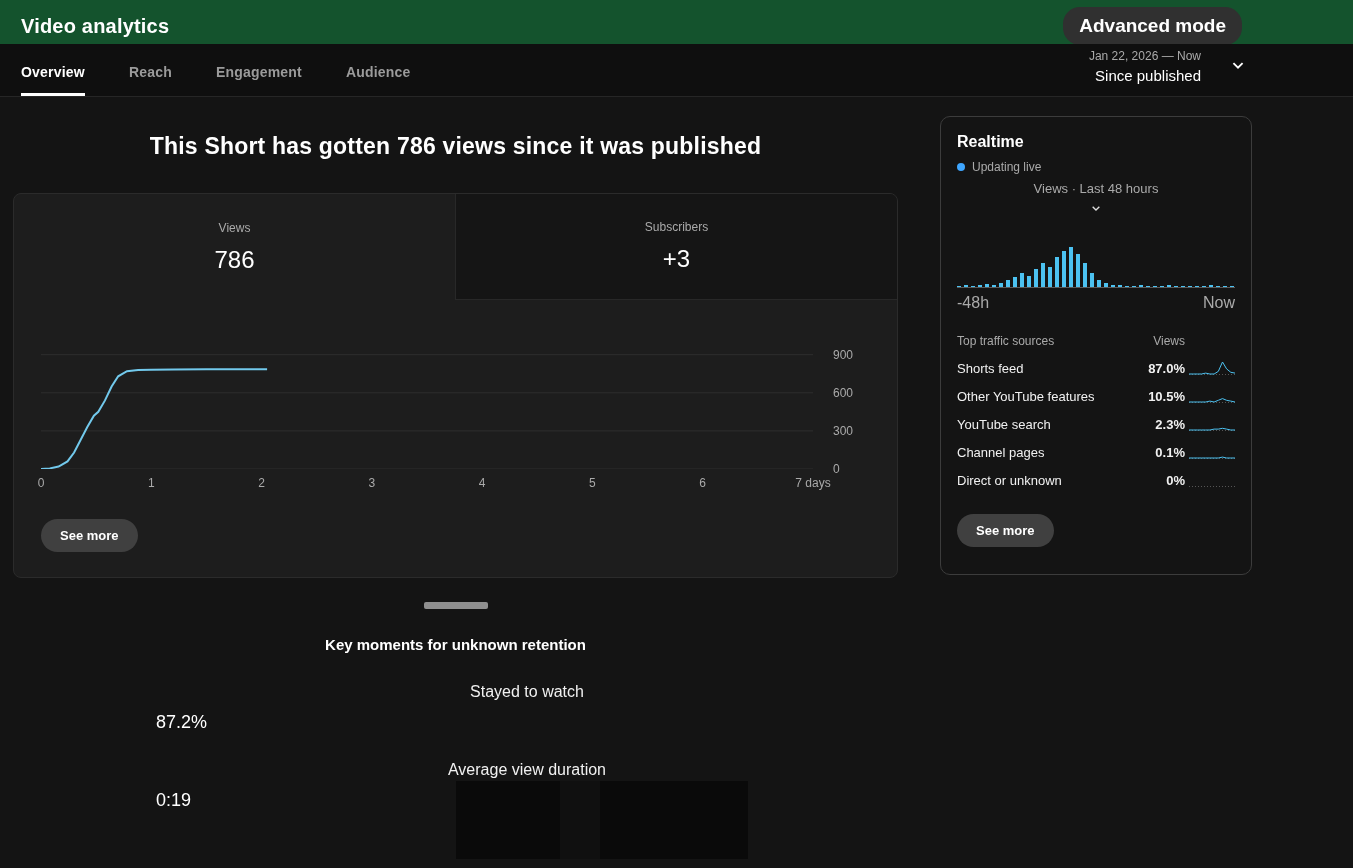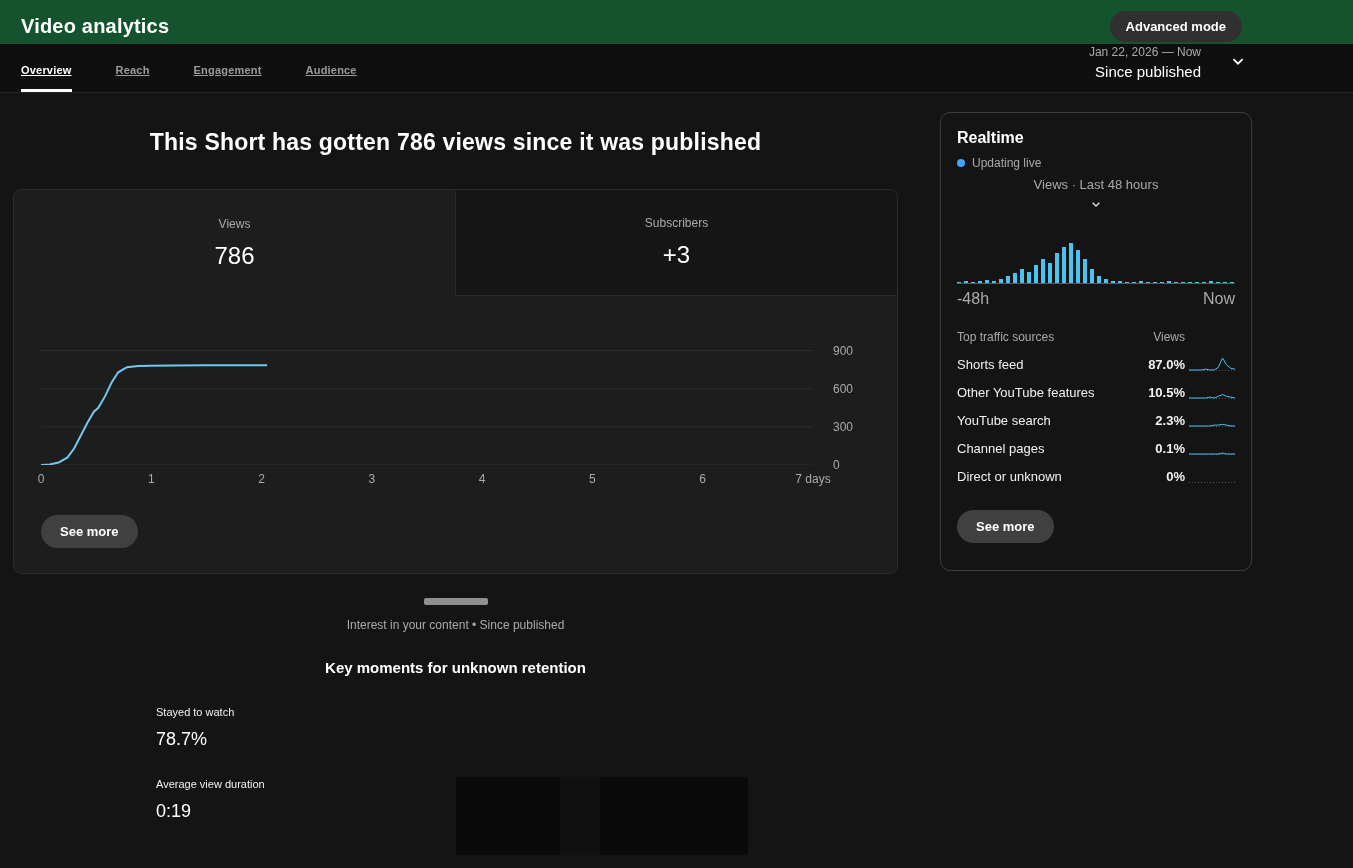--- a/index.html
+++ b/index.html
@@ -12,30 +12,30 @@
   }
   
   .topbar { background:#14532d; }
   .topbar-head {
     display:flex; align-items:center; justify-content:space-between;
     padding:8px 111px 0 21px; height:44px;
   }
   .page-title { font-size:20px; font-weight:bold; letter-spacing:.2px; }
   .advanced-btn {
     background:#303030; color:#fff; border:none; cursor:pointer;
-    font-family:inherit; font-size:13px; font-weight:bold;
+    font-family:inherit; font-size:19px; font-weight:bold;
     padding:8px 16px; border-radius:17px;
   }
   .tabs-row {
     position:relative; border-bottom:1px solid #262626; background:#0f0f0f;
   }
   .tabs { display:flex; gap:44px; padding-left:21px; }
   .tab {
-    font-size:11px; font-weight:bold; color:#9b9b9b; cursor:pointer;
-    padding:20px 0 16px; letter-spacing:.2px;text-decoration:underline;
+    font-size:14px; font-weight:bold; color:#9b9b9b; cursor:pointer;
+    padding:20px 0 16px; letter-spacing:.2px;
   }
   .tab.active { color:#fff; border-bottom:3px solid #fff; padding-bottom:13px; }
   .date-filter {
     position:absolute; right:104px; bottom:12px;
     display:flex; align-items:center; gap:26px; cursor:pointer;
   }
   .date-filter .dates { text-align:right;margin-left:36px; }
   .date-range { font-size:12px; color:#aaa; margin-bottom:4px; }
   .date-label { font-size:15px; color:#fff; }
   
@@ -78,21 +78,21 @@
     font-family:inherit; font-size:13px; font-weight:bold;
     padding:9px 19px; border-radius:17px;
   }
   .player-scrubber {
     width:64px; height:7px; background:#8f8f8f; border-radius:2px;
     margin:24px auto 0; cursor:pointer;
   }
   .context-line { text-align:center; font-size:12px; color:#aaa; margin-top:13px; }
   .key-title { text-align:center; font-size:15px; font-weight:bold; margin-top:27px; }
   .key-metrics { margin:30px 0 0 143px; }
-  .key-metric-label { font-size:11px; color:#f1f1f1; }
+  .key-metric-label { font-size:16px; color:#f1f1f1;text-align:center; }
   .key-metric-value { font-size:18px; color:#fff; margin-top:11px; }
   .key-metric + .key-metric { margin-top:28px; }
   .video-preview {
     position:absolute; left:443px; top:684px; width:292px; height:78px;
     display:flex;
   }
   .video-preview .frame-a { width:104px; background:#0a0a0a; }
   .video-preview .frame-gap { width:40px; background:#101010; }
   .video-preview .frame-b { flex:1; background:#0a0a0a; }
   
@@ -198,27 +198,26 @@
             <span style="left: 551.429px;">5</span>
             <span style="left: 661.714px;">6</span>
             <span style="left: 772px;">7 days</span>
           </div>
       </div>
 
       <button class="see-more">See more</button>
     </div>
 
     <div class="player-scrubber"></div>
-    <div class="context-line">Interest in your content • Since published</div>
     <div class="key-title">Key moments for unknown retention</div>
 
     <div class="key-metrics">
       <div class="key-metric">
         <div class="key-metric-label">Stayed to watch</div>
-        <div class="key-metric-value">78.7%</div>
+        <div class="key-metric-value">87.2%</div>
       </div>
       <div class="key-metric">
         <div class="key-metric-label">Average view duration</div>
         <div class="key-metric-value">0:19</div>
       </div>
     </div>
 
     <div class="video-preview">
       <div class="frame-a"></div>
       <div class="frame-gap"></div>

